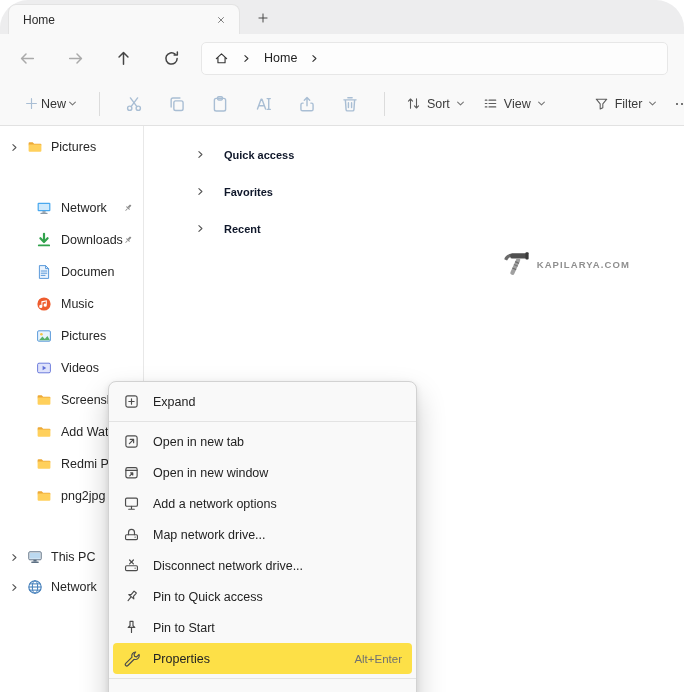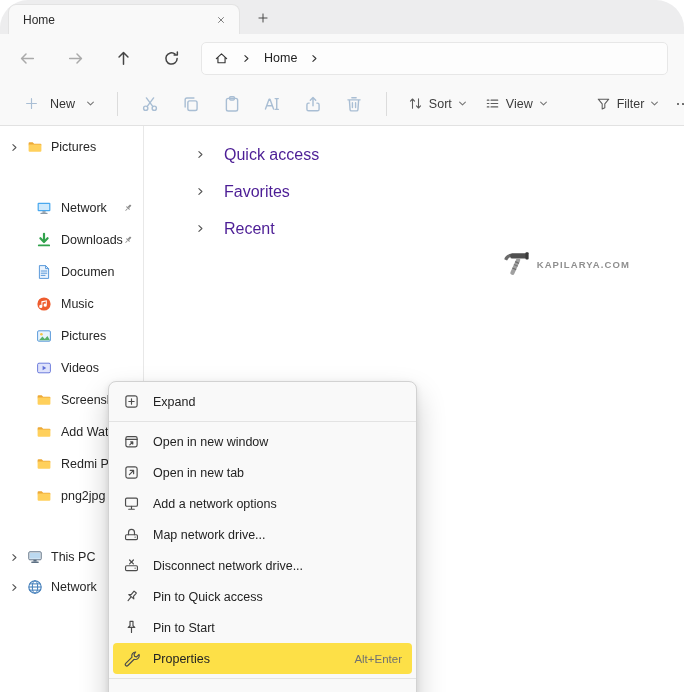--- a/index.html
+++ b/index.html
@@ -23,21 +23,21 @@
   .nav-btn svg { width:17px; height:17px; }
   .nav-btn.disabled { color:#aaaaaa; }
   .nav-btn.enabled { color:#454545; }
   .addressbar { flex:1; height:33px; background:#fdfdfd; border:1px solid #e7e7e7; border-radius:5px; display:flex; align-items:center; padding:0 12px; gap:13px; color:#333; }
   .addressbar .hg svg { width:15px; height:15px; display:block; }
   .chev { width:9px; height:9px; display:block; }
   .crumb { font-size:12.5px; color:#222; }
 
   
   .toolbar { height:44px; background:#f9f9f9; border-bottom:1px solid #e2e2e2; display:flex; align-items:center; padding-left:14px; }
-  .new-btn { display:flex; align-items:center; gap:11px; padding:0 10px; height:34px; border-radius:4px; }
+  .new-btn { display:flex; align-items:center; gap:2px; padding:0 10px; height:34px; border-radius:4px; }
   .new-btn .lbl { font-size:12.5px; color:#333; }
   .tool-sep { width:1px; height:24px; background:#dcdcdc; margin:0 12px; flex:none; }
   .tool-icon-btn { width:44px; height:34px; display:flex; align-items:center; justify-content:center; border-radius:4px; }
   .tool-icon-btn svg { width:18px; height:18px; }
   .tbi { fill:none; stroke:#a9bed4; stroke-width:1.25; stroke-linecap:round; stroke-linejoin:round; }
   .drop-btn { display:flex; align-items:center; gap:6px; padding:0 9px; height:34px; border-radius:4px; color:#3c3c3c; font-size:12.5px; }
   .tbg { fill:none; stroke:#5c5c5c; stroke-width:1.15; stroke-linecap:round; stroke-linejoin:round; width:15px; height:15px; }
   .drop-btn .chev { color:#777; }
   .filter-gap { margin-left:30px; }
   .more-btn { margin-left:auto; margin-right:-14px; width:32px; height:34px; display:flex; align-items:center; justify-content:center; }
@@ -47,21 +47,21 @@
   .bodyarea { display:flex; height:566px; position:relative; background:#fff; }
   .sidebar { width:144px; border-right:1px solid #e8e8e8; padding-top:6px; position:relative; flex:none; }
   .tree-row { height:30px; display:flex; align-items:center; padding-left:10px; gap:8px; font-size:12.5px; color:#262626; }
   .tree-row .chev, .section-row .chev { color:#555; }
   .sic { width:16px; height:16px; flex:none; display:block; }
   .side-spacer { height:30px; }
   .side-row { height:32px; display:flex; align-items:center; padding-left:36px; gap:9px; font-size:12.5px; color:#262626; position:relative; white-space:nowrap; }
   .side-row .pin { position:absolute; right:9px; width:12px; height:12px; }
 
   .content { flex:1; position:relative; padding:10px 0 0 52px; }
-  .section-row { height:37px; display:flex; align-items:center; gap:19px; font-size:16px; color:#4c1d95; }
+  .section-row { height:37px; display:flex; align-items:center; gap:19px; font-size:11px; color:#0f172a;font-weight:bold; }
   .watermark { position:absolute; left:358px; top:100px; width:128px; display:flex; flex-direction:row; align-items:center; gap:3px; }
   .watermark-text { font-size:9.5px; font-weight:bold; letter-spacing:1.1px; color:#8f8f8f; }
 
   
   .ctx { position:absolute; left:108px; top:255px; width:309px; background:#f9f9f9; border:1px solid #d2d2d2; border-radius:8px; box-shadow:0 14px 30px rgba(0,0,0,.20), 0 2px 6px rgba(0,0,0,.10); padding:4px 0; z-index:20; }
   .ctx-item { height:31px; margin:0 4px; padding:0 10px; border-radius:4px; display:flex; align-items:center; gap:13px; font-size:12.5px; color:#232323; }
   .ctx-item.hl { background:#fde047; }
   .cmi { width:17px; height:17px; flex:none; fill:none; stroke:#4c4c4c; stroke-width:1.1; stroke-linecap:round; stroke-linejoin:round; }
   .ctx-sep { height:1px; background:#e3e3e3; margin:4px 0; }
   .ctx-shortcut { margin-left:auto; font-size:11.5px; color:#717171; }
@@ -381,35 +381,35 @@
       <div class="ctx-item">
         <svg class="cmi" viewBox="0 0 16 16">
             <rect x="2.7" y="2.7" width="10.6" height="10.6" rx="1.8"></rect>
             <path d="M8 5.5v5M5.5 8h5"></path>
           </svg>
         <span>Expand</span>
       </div>
       <div class="ctx-sep"></div>
       <div class="ctx-item">
         <svg class="cmi" viewBox="0 0 16 16">
+            <rect x="2.7" y="2.7" width="10.6" height="10.6" rx="1.8"></rect>
+            <path d="M6 10l4-4M6.8 6H10v3.2"></path>
+          </svg>
+        <span>Open in new tab</span>
+      </div>
+      <div class="ctx-item">
+        <svg class="cmi" viewBox="0 0 16 16">
             <rect x="2.7" y="3.4" width="10.6" height="9.6" rx="1.6"></rect>
             <path d="M2.7 6h10.6"></path>
             <path d="M6.4 11.2 9.2 8.4M7.2 8.4h2v2"></path>
           </svg>
         <span>Open in new window</span>
       </div>
       <div class="ctx-item">
         <svg class="cmi" viewBox="0 0 16 16">
-            <rect x="2.7" y="2.7" width="10.6" height="10.6" rx="1.8"></rect>
-            <path d="M6 10l4-4M6.8 6H10v3.2"></path>
-          </svg>
-        <span>Open in new tab</span>
-      </div>
-      <div class="ctx-item">
-        <svg class="cmi" viewBox="0 0 16 16">
             <rect x="2.4" y="3" width="11.2" height="7.6" rx="1.2"></rect>
             <path d="M8 10.6v2.2M5.4 13.4h5.2"></path>
           </svg>
         <span>Add a network options</span>
       </div>
       <div class="ctx-item">
         <svg class="cmi" viewBox="0 0 16 16">
             <rect x="2.4" y="8.2" width="11.2" height="4.6" rx="1.1"></rect>
             <circle cx="11.4" cy="10.5" r=".55" style="fill:#4c4c4c;stroke:none"></circle>
             <path d="M5.2 8.2V6a2.8 2.8 0 0 1 5.6 0v2.2"></path>

